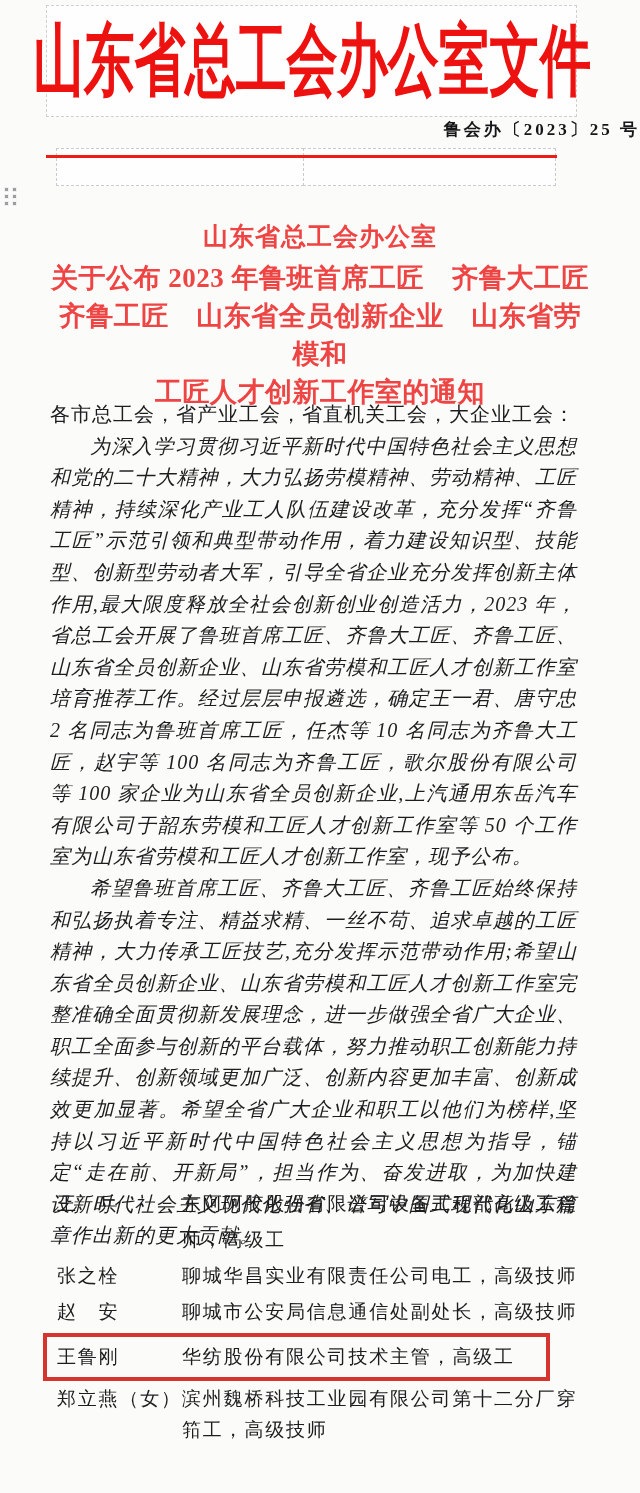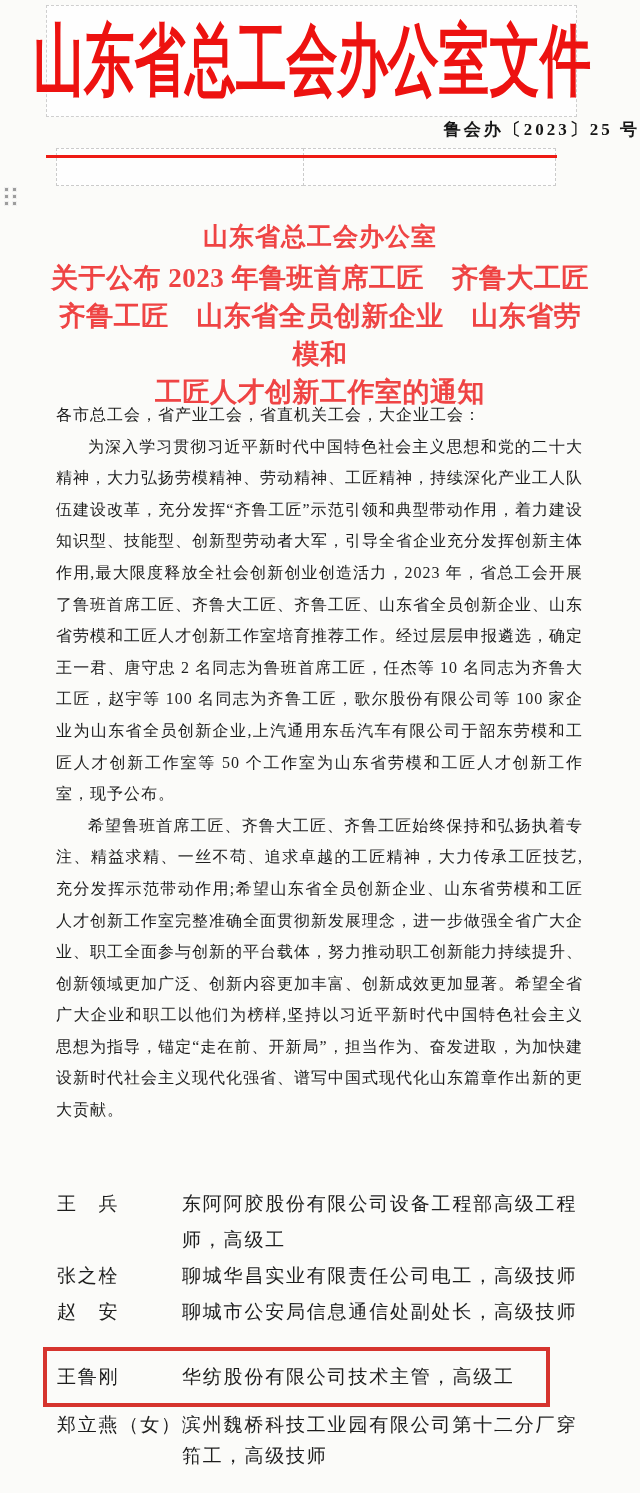--- a/index.html
+++ b/index.html
@@ -57,35 +57,35 @@
   }
   
   .title-block{
     position:absolute;top:222px;left:50px;width:540px;
     text-align:center;font-weight:bold;color:#ef4444;
   }
   .title-line1{font-size:25px;line-height:30px;margin-bottom:7px;letter-spacing:1px;}
   .title-line{font-size:27px;line-height:38px;letter-spacing:0.5px;}
   
   .body-text{
-    position:absolute;top:399px;left:56px;width:527px;
-    font-size:16px;line-height:31.6px;letter-spacing:1px;
+    position:absolute;top:399px;left:50px;width:527px;
+    font-size:20px;line-height:31.6px;letter-spacing:1px;
     text-align:justify;
   }
   .body-text p{margin:0;}
-  .body-text .para{text-indent:2em;}
+  .body-text .para{text-indent:2em;font-style:italic;}
   
   .award-list{
     position:absolute;top:1186px;left:57px;width:527px;
     font-size:19px;line-height:36px;letter-spacing:1.8px;
   }
   .row{display:flex;}
   .row .name{width:125px;flex-shrink:0;}
   .row .desc{flex:1;}
-  .row-highlight{position:relative;margin:18px 0 3px;padding:11px 0;align-items:flex-end;}
+  .row-highlight{position:relative;margin:4px 0 3px;padding:5px 0;align-items:flex-end;}
   .row-highlight .red-box{
     position:absolute;left:-14px;top:-1px;width:507px;height:calc(100% + 2px);
     border:4px solid #d6342e;box-sizing:border-box;pointer-events:none;
   }
   .row-last{line-height:31px;}
 </style>
 </head>
 <body>
 
 <div class="page">

